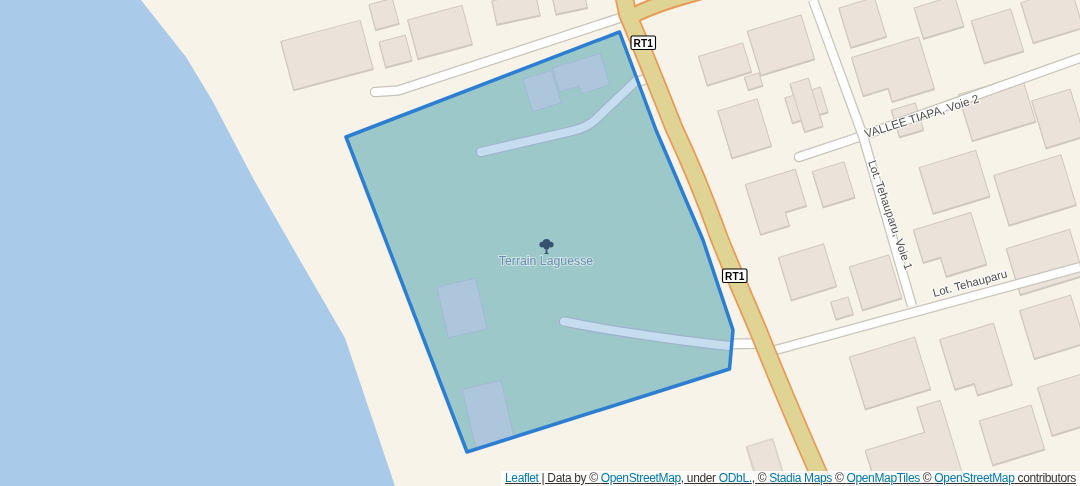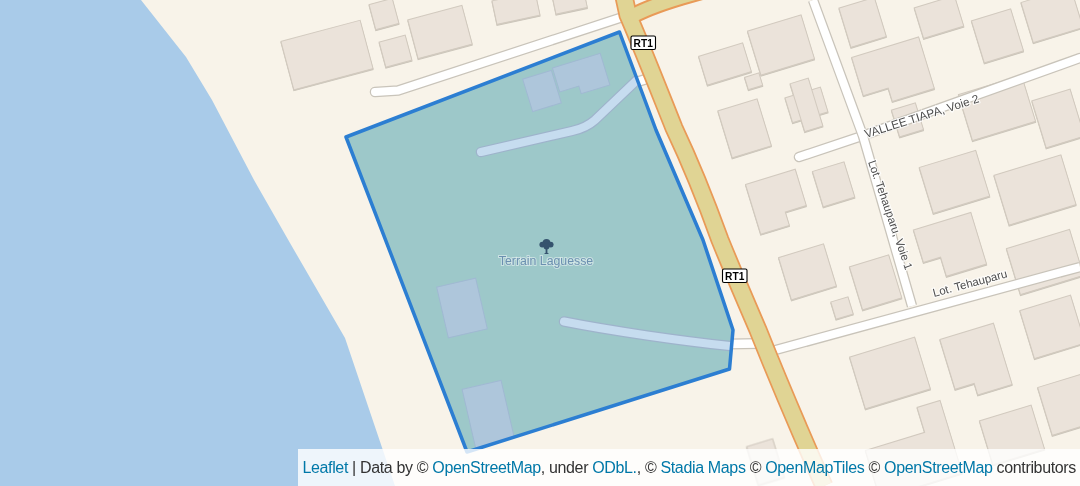--- a/index.html
+++ b/index.html
@@ -1,20 +1,20 @@
 <!DOCTYPE html>
 <html><head>
 <meta charset="utf-8">
 <style>
   html,body{margin:0;padding:0;}
   body{width:1080px;height:486px;overflow:hidden;font-family:"Liberation Sans",sans-serif;}
   #map{position:relative;width:1080px;height:486px;background:#f8f3e9;}
   svg{display:block;}
   .attr{position:absolute;right:0;bottom:0;background:rgba(255,255,255,0.8);
-        padding:11px 4px;font-size:16px;line-height:15px;color:#333;letter-spacing:-0.35px;white-space:nowrap;}
+        padding:0 4px;font-size:12px;line-height:15px;color:#333;letter-spacing:-0.35px;white-space:nowrap;text-decoration:underline;}
   .attr a{color:#0078a8;text-decoration:none;}
 </style>
 </head>
 <body>
 <div id="map">
 <svg width="1080" height="486" viewBox="0 0 1080 486">
 
   <rect x="0" y="0" width="1080" height="486" fill="#f8f3e9"></rect>
 
   <path d="M0,0 L141,0 L186,57 L212,100 L254,180 L290,243 L345,338 L395,486 L0,486 Z" fill="#a9cbe9"></path>

